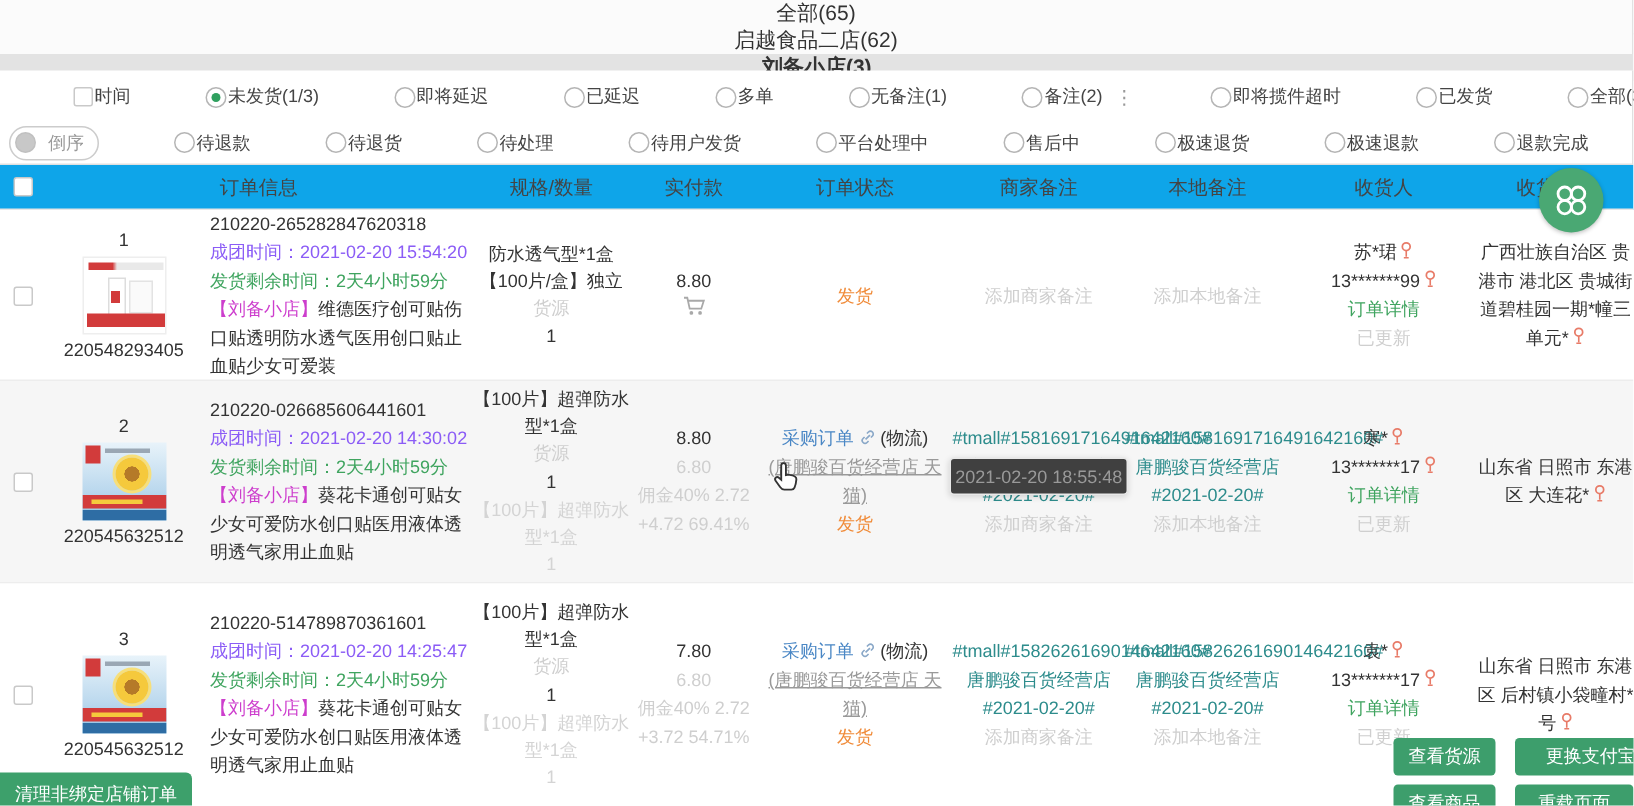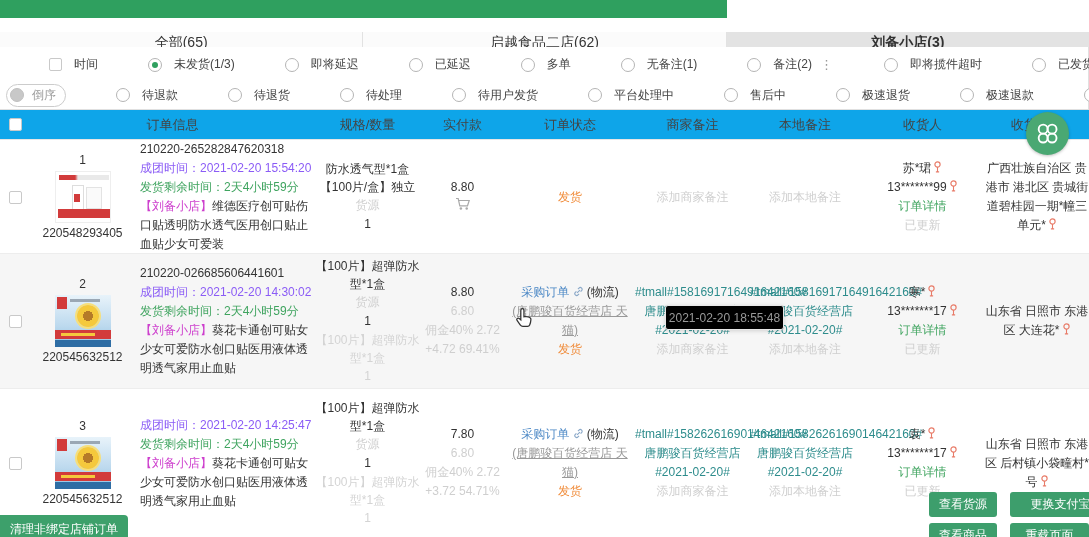--- a/index.html
+++ b/index.html
@@ -1,32 +1,32 @@
 <!DOCTYPE html>
 <html><head>
 <meta charset="utf-8">
 <style>
   html,body{margin:0;padding:0;}
   .app{position:relative;width:1089px;height:537px;overflow:hidden;background:#fff;
        font-family:"Liberation Sans","DejaVu Sans",sans-serif;color:#333;font-size:12px;}
 
   
   .topstrip{position:absolute;left:0;top:0;width:727px;height:18px;background:#2fa05f;}
-  .tabs{position:absolute;left:0;top:32px;width:1089px;height:23px;display:flex;border-bottom:1px solid #ddd;box-sizing:border-box;}
+  .tabs{position:absolute;left:0;top:0;width:1089px;height:23px;display:flex;border-bottom:1px solid #ddd;box-sizing:border-box;flex-direction:column;}
   .tab{flex:1;display:flex;align-items:center;justify-content:center;font-size:14px;background:#fbfbfb;
        border-right:1px solid #e2e2e2;box-sizing:border-box;cursor:pointer;}
   .tab:last-child{border-right:none;background:#e3e3e3;font-weight:bold;}
 
   
   .filters{position:absolute;left:0;top:47px;width:1089px;height:63px;box-sizing:border-box;
            border-bottom:1px solid #e0e0e0;border-right:1px solid #e0e0e0;background:#fff;}
   .frow{display:flex;align-items:center;gap:7px;padding:0 6px;white-space:nowrap;}
   .frow1{height:35px;}
   .frow2{height:26px;}
-  .fitem{display:inline-flex;align-items:center;gap:12px;font-size:12px;color:#444;cursor:pointer;padding-left:43px;}
+  .fitem{display:inline-flex;align-items:center;gap:1px;font-size:12px;color:#444;cursor:pointer;padding-left:43px;}
   .cb{display:inline-block;width:13px;height:13px;border:1px solid #c9c9c9;border-radius:2px;background:#fff;box-sizing:border-box;}
   .radio{display:inline-block;width:14px;height:14px;border:1px solid #b5b5b5;border-radius:50%;background:#fff;box-sizing:border-box;position:relative;}
   .radio.on::after{content:"";position:absolute;left:3px;top:3px;width:6px;height:6px;border-radius:50%;background:#2fa05f;}
   .radio.gray{background:#c8c8c8;border-color:#c0c0c0;}
   .moredots{color:#999;font-size:13px;padding:0 1px;cursor:pointer;}
   .pill{display:inline-flex;align-items:center;gap:8px;border:1px solid #ccc;border-radius:20px;
         padding:2px 9px 2px 3px;color:#999;cursor:pointer;}
   .gongdan{color:#333;margin-left:2px;}
   .select{display:inline-flex;align-items:center;justify-content:space-between;width:103px;height:30px;
           border:1px solid #ddd;border-radius:3px;padding:0 8px;color:#333;background:#fff;cursor:pointer;}
@@ -80,23 +80,23 @@
   .pimg2 .flower{position:absolute;left:22px;top:10px;width:22px;height:22px;border-radius:50%;
        background:radial-gradient(circle at 50% 50%,#b57a28 0 32%,#f5c93c 33% 100%);box-shadow:0 0 0 2px #f7df7a;}
   .pimg2 .strip{position:absolute;left:0;bottom:8px;width:56px;height:9px;background:#d23b3b;}
   .pimg2 .strip::after{content:"";position:absolute;left:6px;top:3px;width:34px;height:3px;background:#f5c93c;}
   .pimg2 .foot{position:absolute;left:0;bottom:0;width:56px;height:7px;background:#2e6da4;}
 
   
   .circlebtn{position:absolute;left:1026px;top:112px;width:43px;height:43px;border-radius:50%;
        background:#4aa873;display:flex;align-items:center;justify-content:center;cursor:pointer;
        box-shadow:0 1px 3px rgba(0,0,0,.25);}
-  .tooltip{position:absolute;left:633px;top:305px;width:117px;height:23px;background:#000000;border:1px solid #e8e8e8;
+  .tooltip{position:absolute;left:633px;top:305px;width:117px;height:23px;background:#404040;border:1px solid #e8e8e8;
        border-radius:3px;box-shadow:0 1px 4px rgba(0,0,0,.15);color:#999;font-size:12px;
-       display:flex;align-items:center;justify-content:center;white-space:nowrap;margin-left:32px;}
+       display:flex;align-items:center;justify-content:center;white-space:nowrap;}
   .cursor{position:absolute;left:513px;top:306px;pointer-events:none;}
   .cleanbtn{position:absolute;left:0;top:515px;height:28px;padding:0 10px;background:#3da06b;color:#fff;
        border:none;border-radius:0 4px 4px 0;font-size:12px;font-family:inherit;cursor:pointer;}
   .minibtn{position:absolute;height:25px;border:none;border-radius:3px;background:#3d9e6c;color:#fff;
        font-size:12px;font-family:inherit;cursor:pointer;padding:0 8px;}
   .b-viewsource{left:929px;top:492px;width:68px;}
   .b-alipay{left:1010px;top:492px;width:101px;}
   .b-viewprod{left:929px;top:523px;width:68px;}
   .b-reload{left:1010px;top:523px;width:79px;}
 </style>
@@ -368,20 +368,21 @@
       <div class="pimg pimg2">
         <div class="tagr"></div>
           <div class="txt"></div>
           <div class="flower"></div>
           <div class="strip"></div>
           <div class="foot"></div>
       </div>
       <div>220545632512</div>
     </div>
     <div class="infocell">
+      <div>210220-514789870361601</div>
       <div class="blue">成团时间：2021-02-20 14:25:47</div>
       <div class="greent">发货剩余时间：2天4小时59分</div>
       <div><span class="tag">【刘备小店】</span><span>葵花卡通创可贴女少女可爱防水创口贴医用液体透明透气家用止血贴</span></div>
     </div>
     <div class="cell">
       <div class="specline">【100片】超弹防水型*1盒</div>
       <div class="muted">货源</div>
       <div>1</div>
       <div class="ghost">【100片】超弹防水型*1盒</div>
       <div class="ghost">1</div>

